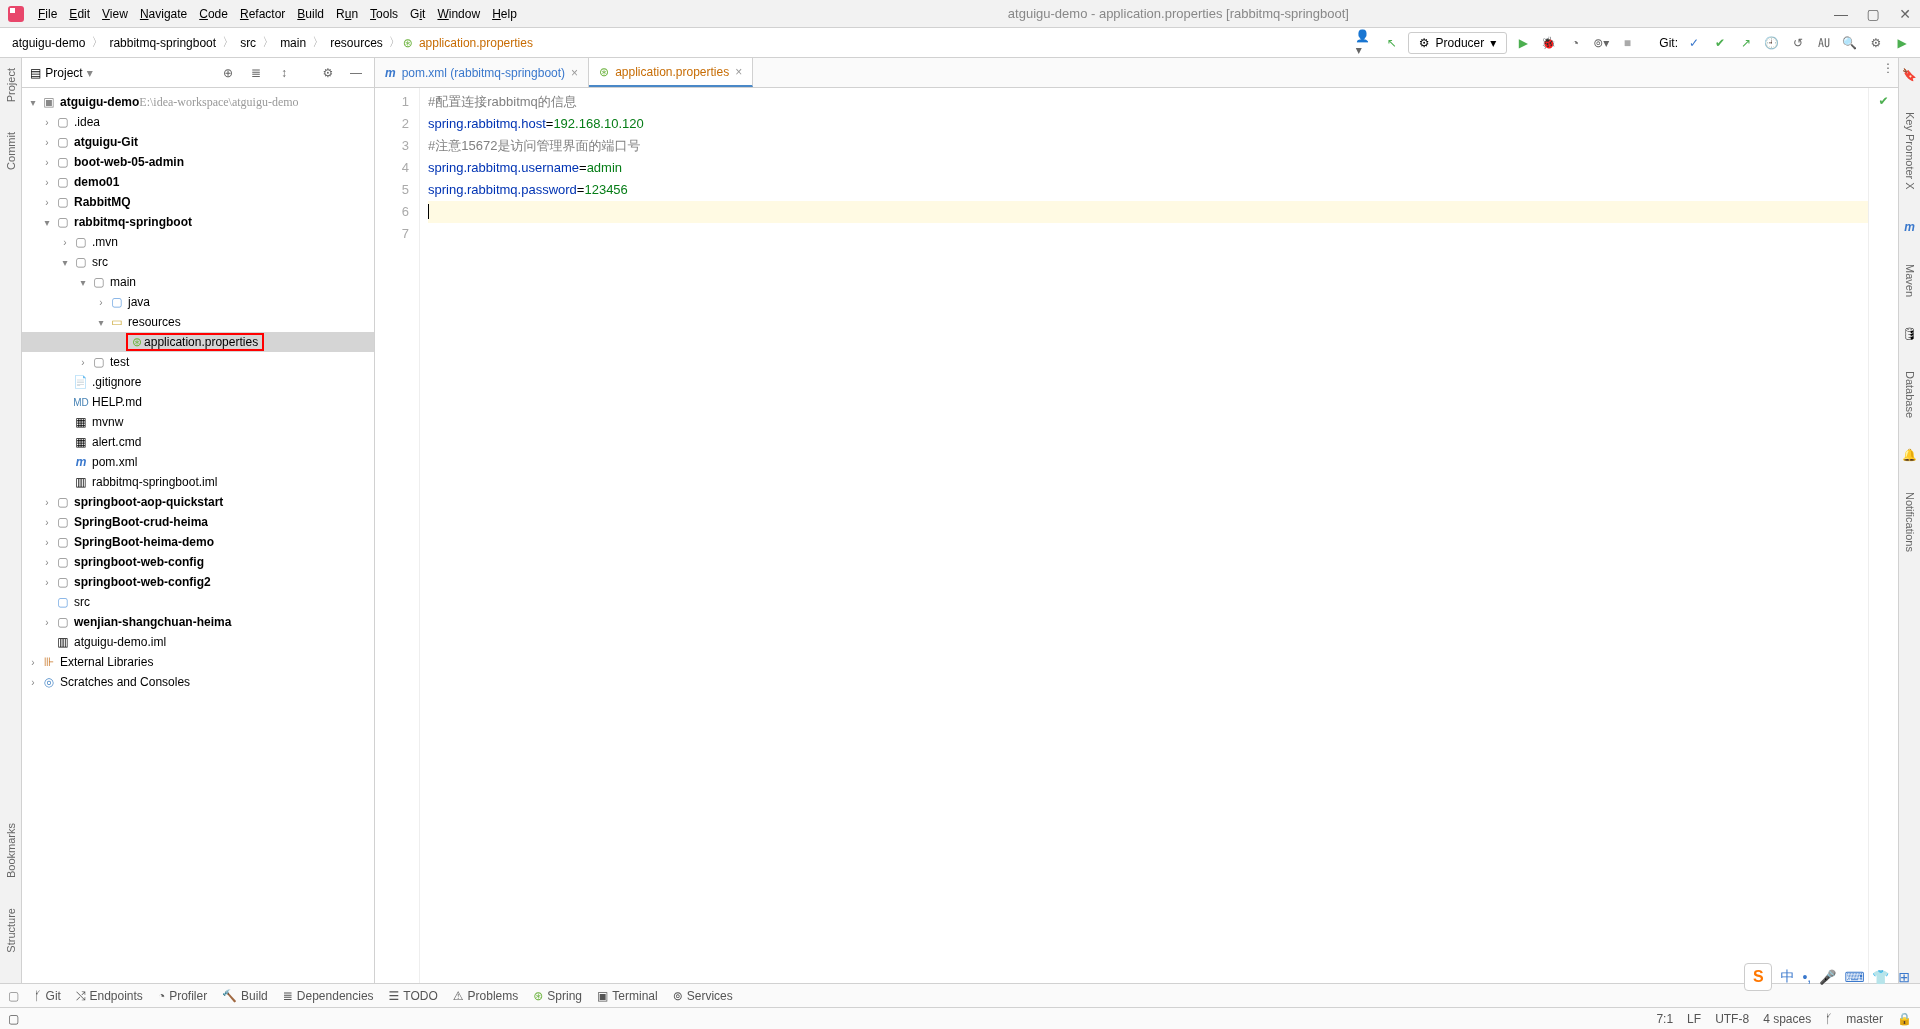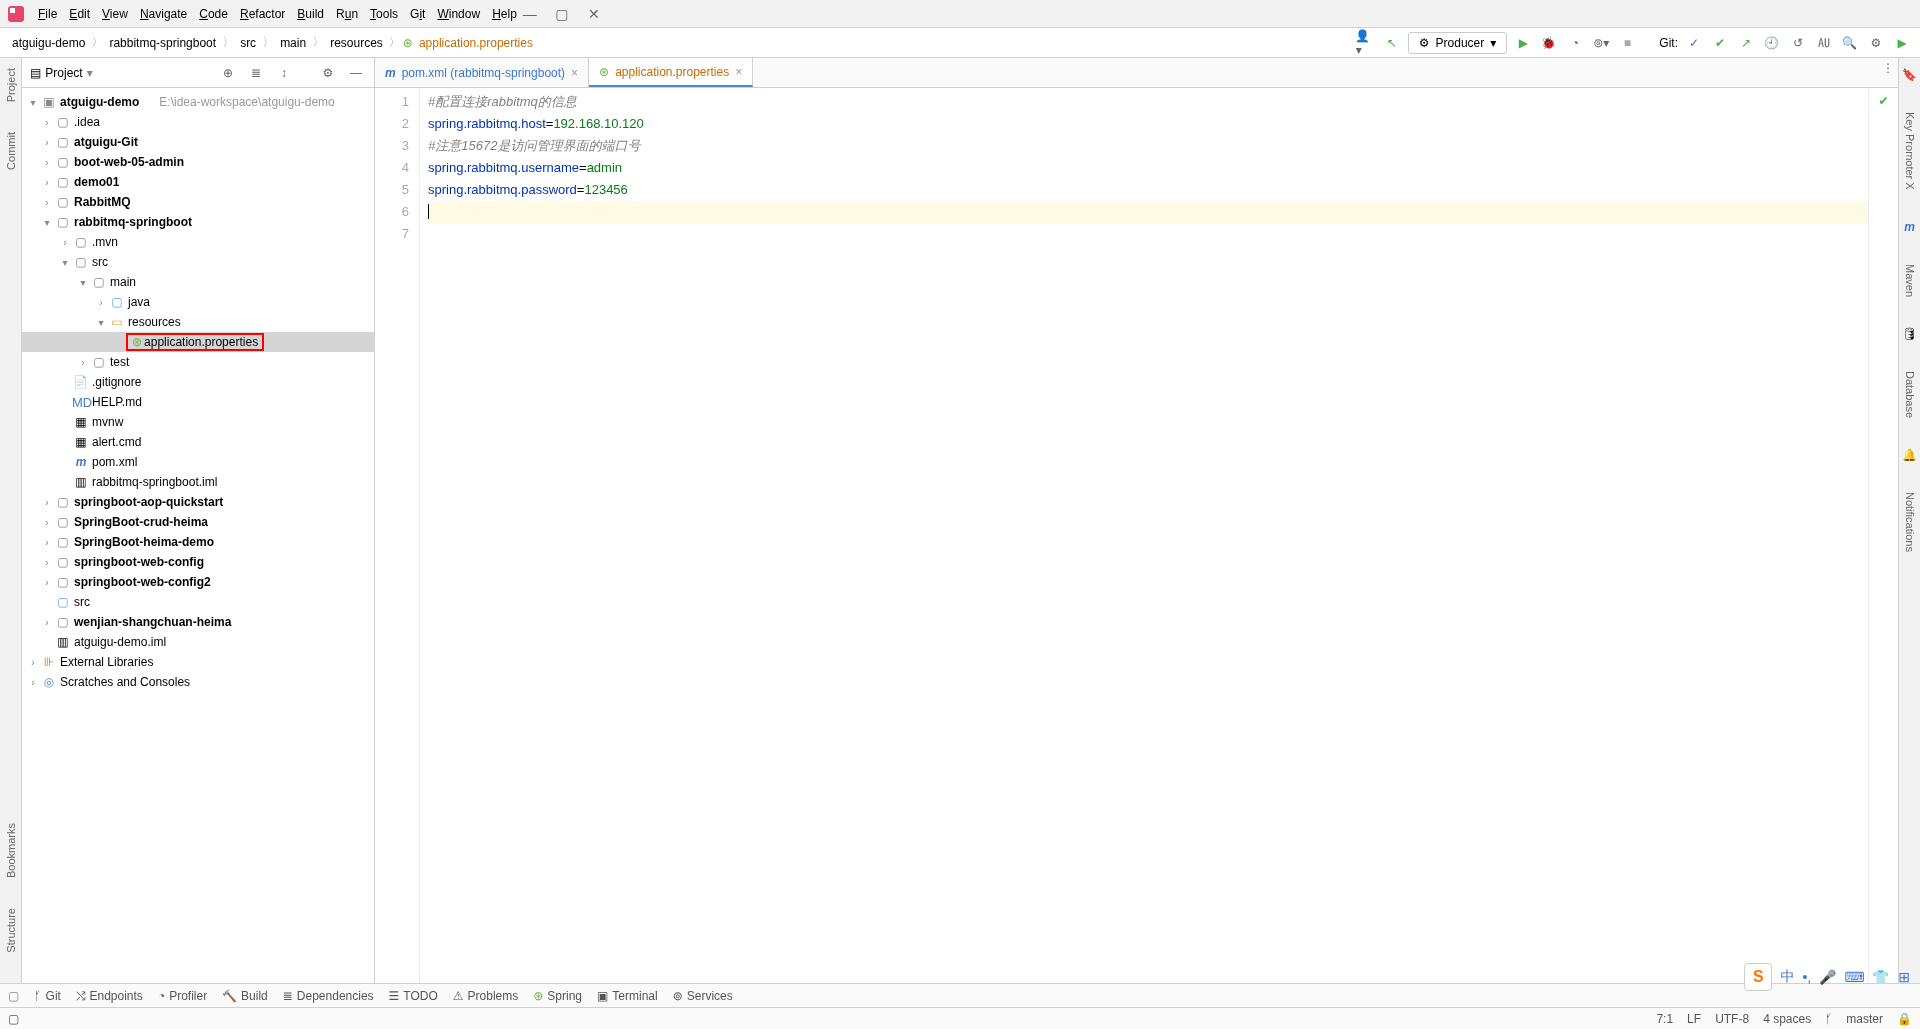--- a/index.html
+++ b/index.html
@@ -28,35 +28,35 @@
     .panel-header { height: 30px; display: flex; align-items: center; padding: 0 8px; border-bottom: 1px solid #d1d1d1; }
     .panel-title { display: flex; align-items: center; gap: 4px; }
     .panel-btns { margin-left: auto; display: flex; gap: 8px; }
     .tree { flex: 1; overflow: auto; padding: 4px 0; }
     .tree-row { display: flex; align-items: center; height: 20px; cursor: pointer; padding-left: 4px; white-space: nowrap; }
     .tree-row.selected { background: #d5d5d5; }
     .arrow-icon { width: 14px; text-align: center; color: #888; font-size: 10px; }
     .tree-icon { width: 18px; text-align: center; }
     .tree-label { margin-left: 2px; }
     .tree-label.bold { font-weight: 600; }
-    .tree-path { color: #999; margin-left: 20px; }
+    .tree-path { color: #999; margin-left: 0; font-family: Liberation Serif, serif; }
     .highlight-box { border: 2px solid #ff0000; padding: 0 4px; display: inline-flex; align-items: center; height: 18px; }
     .indent-0 { padding-left: 18px; } .indent-1 { padding-left: 36px; } .indent-2 { padding-left: 54px; }
     .indent-3 { padding-left: 72px; } .indent-4 { padding-left: 90px; }
     .editor-area { flex: 1; display: flex; flex-direction: column; }
     .tab-bar { height: 30px; display: flex; align-items: stretch; border-bottom: 1px solid #d1d1d1; background: #fafafa; }
     .tab { display: flex; align-items: center; padding: 0 10px; gap: 6px; border-right: 1px solid #d1d1d1; cursor: pointer; }
     .tab.active { background: #fff; border-bottom: 2px solid #4a88c7; }
     .tab-close { color: #999; }
     .editor-content { flex: 1; display: flex; background: #fff; position: relative; }
     .gutter { width: 45px; text-align: right; padding: 3px 10px 0 0; color: #aaa; font-family: "Consolas", monospace; font-size: 13px; line-height: 22px; border-right: 1px solid #eee; }
     .code { flex: 1; padding: 3px 0 0 8px; font-family: "Consolas", monospace; font-size: 13px; line-height: 22px; }
     .code-line { white-space: pre; }
     .code-line.current { background: #fffae3; }
-    .c-comment { color: #808080; font-style: italic; }
+    .c-comment { color: #808080; }
     .c-key { color: #0033b3; }
     .c-val { color: #067d17; }
     .c-eq { color: #000; }
     .right-strip { width: 30px; border-left: 1px solid #eee; padding-top: 6px; display: flex; flex-direction: column; align-items: center; gap: 8px; }
     .bottom-bar { height: 24px; border-top: 1px solid #d1d1d1; display: flex; align-items: center; background: #fafafa; padding: 0 8px; gap: 15px; }
     .bb-item { display: flex; align-items: center; gap: 4px; color: #555; cursor: pointer; font-size: 12px; }
     .status-bar { height: 22px; border-top: 1px solid #d1d1d1; display: flex; align-items: center; background: #fafafa; padding: 0 8px; font-size: 12px; color: #555; }
     .status-right { margin-left: auto; display: flex; gap: 14px; align-items: center; }
     .folder-icon { color: #888; }
     .folder-icon.blue { color: #6ba3e0; }
@@ -80,20 +80,21 @@
   <span class="menu-item"><u>V</u>iew</span>
   <span class="menu-item"><u>N</u>avigate</span>
   <span class="menu-item"><u>C</u>ode</span>
   <span class="menu-item"><u>R</u>efactor</span>
   <span class="menu-item"><u>B</u>uild</span>
   <span class="menu-item">R<u>u</u>n</span>
   <span class="menu-item"><u>T</u>ools</span>
   <span class="menu-item">G<u>i</u>t</span>
   <span class="menu-item"><u>W</u>indow</span>
   <span class="menu-item"><u>H</u>elp</span>
+  <span class="title-text">atguigu-demo - application.properties [rabbitmq-springboot]</span>
   <span class="win-controls">
     <span class="win-btn">—</span>
     <span class="win-btn">▢</span>
     <span class="win-btn">✕</span>
   </span>
 </div>
 
 <div class="nav-bar">
   <div class="breadcrumb">
     <span class="crumb">atguigu-demo</span>
@@ -235,21 +236,21 @@
           <span class="tree-icon folder-icon">▢</span>
           <span class="tree-label">test</span>
         </div>
       <div class="tree-row indent-1">
           <span class="arrow-icon"></span>
           <span class="tree-icon">📄</span>
           <span class="tree-label">.gitignore</span>
         </div>
       <div class="tree-row indent-1">
           <span class="arrow-icon"></span>
-          <span class="tree-icon" style="color:#4682b4;font-size:13px;">MD</span>
+          <span class="tree-icon" style="color:#4682b4;font-size:10px;">MD</span>
           <span class="tree-label">HELP.md</span>
         </div>
       <div class="tree-row indent-1">
           <span class="arrow-icon"></span>
           <span class="tree-icon">▦</span>
           <span class="tree-label">mvnw</span>
         </div>
       <div class="tree-row indent-1">
           <span class="arrow-icon"></span>
           <span class="tree-icon">▦</span>

